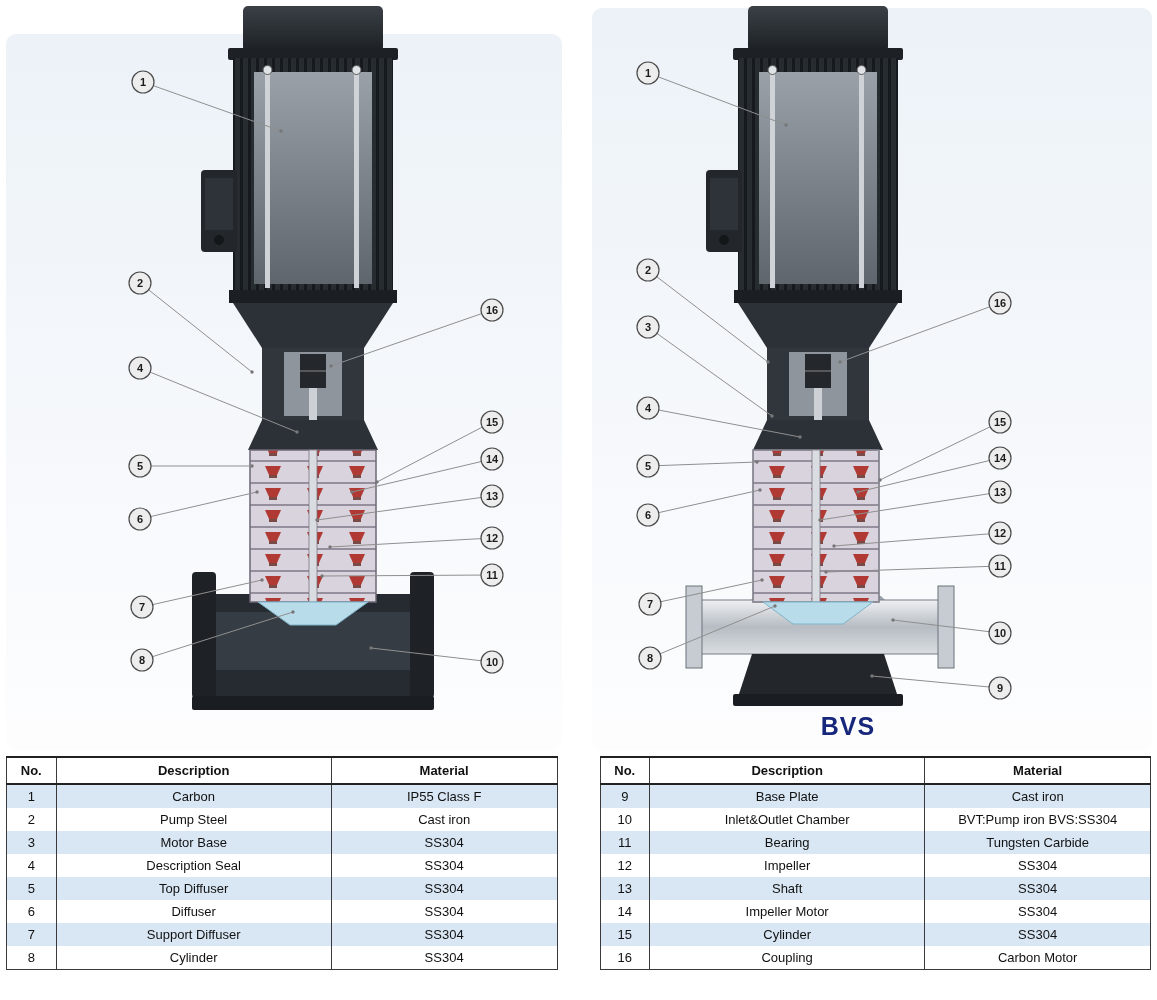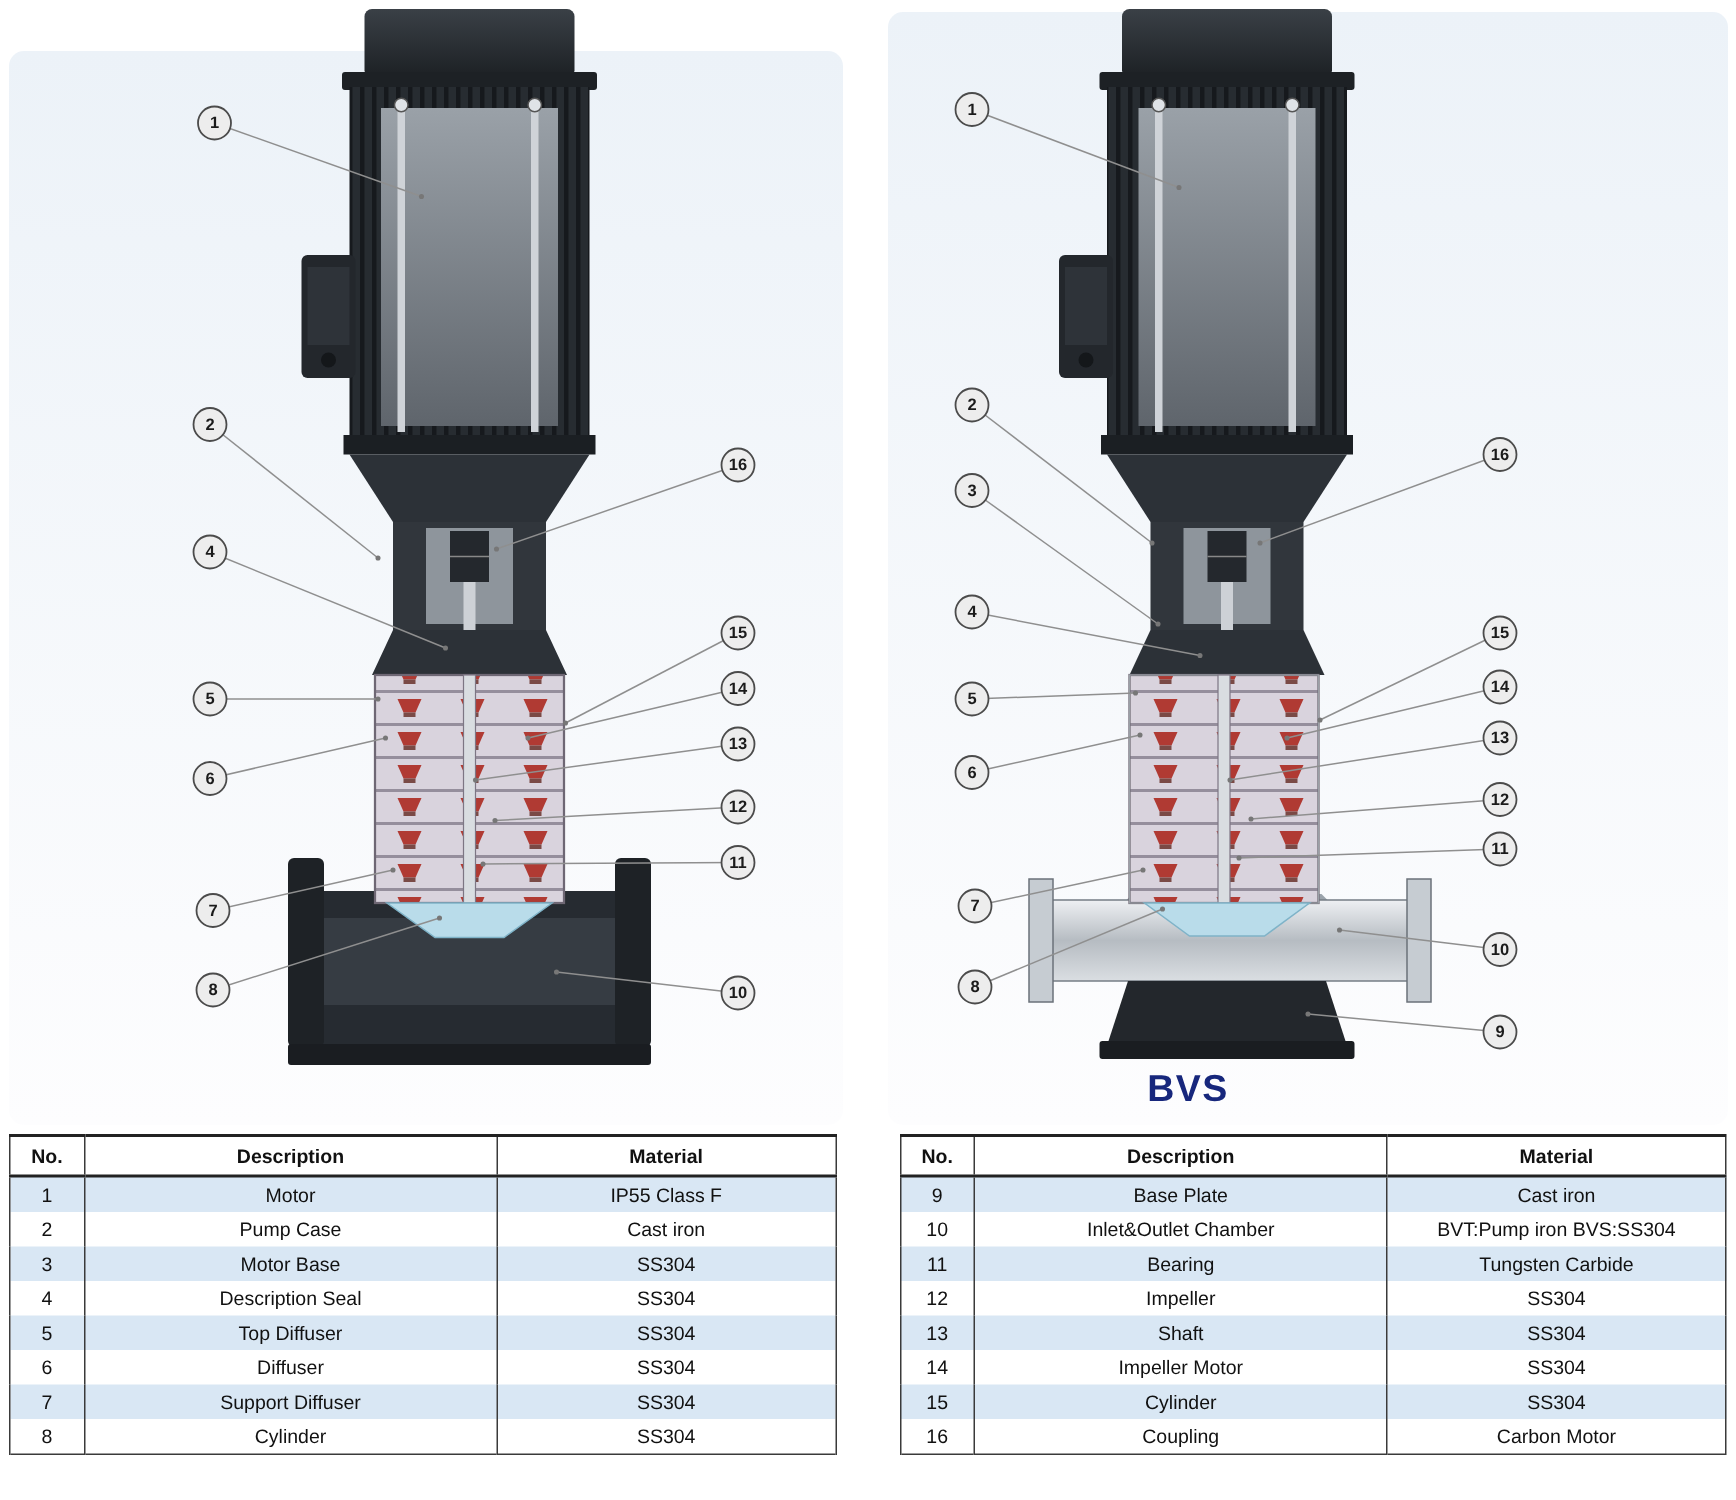--- a/index.html
+++ b/index.html
@@ -238,47 +238,47 @@
           <circle cx="893" cy="620" r="1.7" fill="#777"></circle>
           <circle cx="1000" cy="633" r="11" class="callout"></circle>
           <text x="1000" y="636.5" class="callout-num">10</text>
           <line x1="1000" y1="688" x2="872" y2="676" class="leader"></line>
           <circle cx="872" cy="676" r="1.7" fill="#777"></circle>
           <circle cx="1000" cy="688" r="11" class="callout"></circle>
           <text x="1000" y="691.5" class="callout-num">9</text>
         </g>
     </svg>
 
-    <div class="fig-label" style="left:692px;">BVS</div>
+    <div class="fig-label" style="left:748px;">BVS</div>
   </div>
 
   <div class="tables">
     <div class="tbl-wrap">
       <table>
         <colgroup>
             <col style="width:9%">
             <col style="width:50%">
             <col style="width:41%">
           </colgroup>
         <thead>
             <tr>
               <th>No.</th>
               <th>Description</th>
               <th>Material</th>
             </tr>
           </thead>
         <tbody>
             <tr class="shade">
               <td>1</td>
-              <td>Motor</td>
+              <td>Carbon</td>
               <td>IP55 Class F</td>
             </tr>
             <tr>
               <td>2</td>
-              <td>Pump Case</td>
+              <td>Pump Steel</td>
               <td>Cast iron</td>
             </tr>
             <tr class="shade">
               <td>3</td>
               <td>Motor Base</td>
               <td>SS304</td>
             </tr>
             <tr>
               <td>4</td>
               <td>Description Seal</td>

